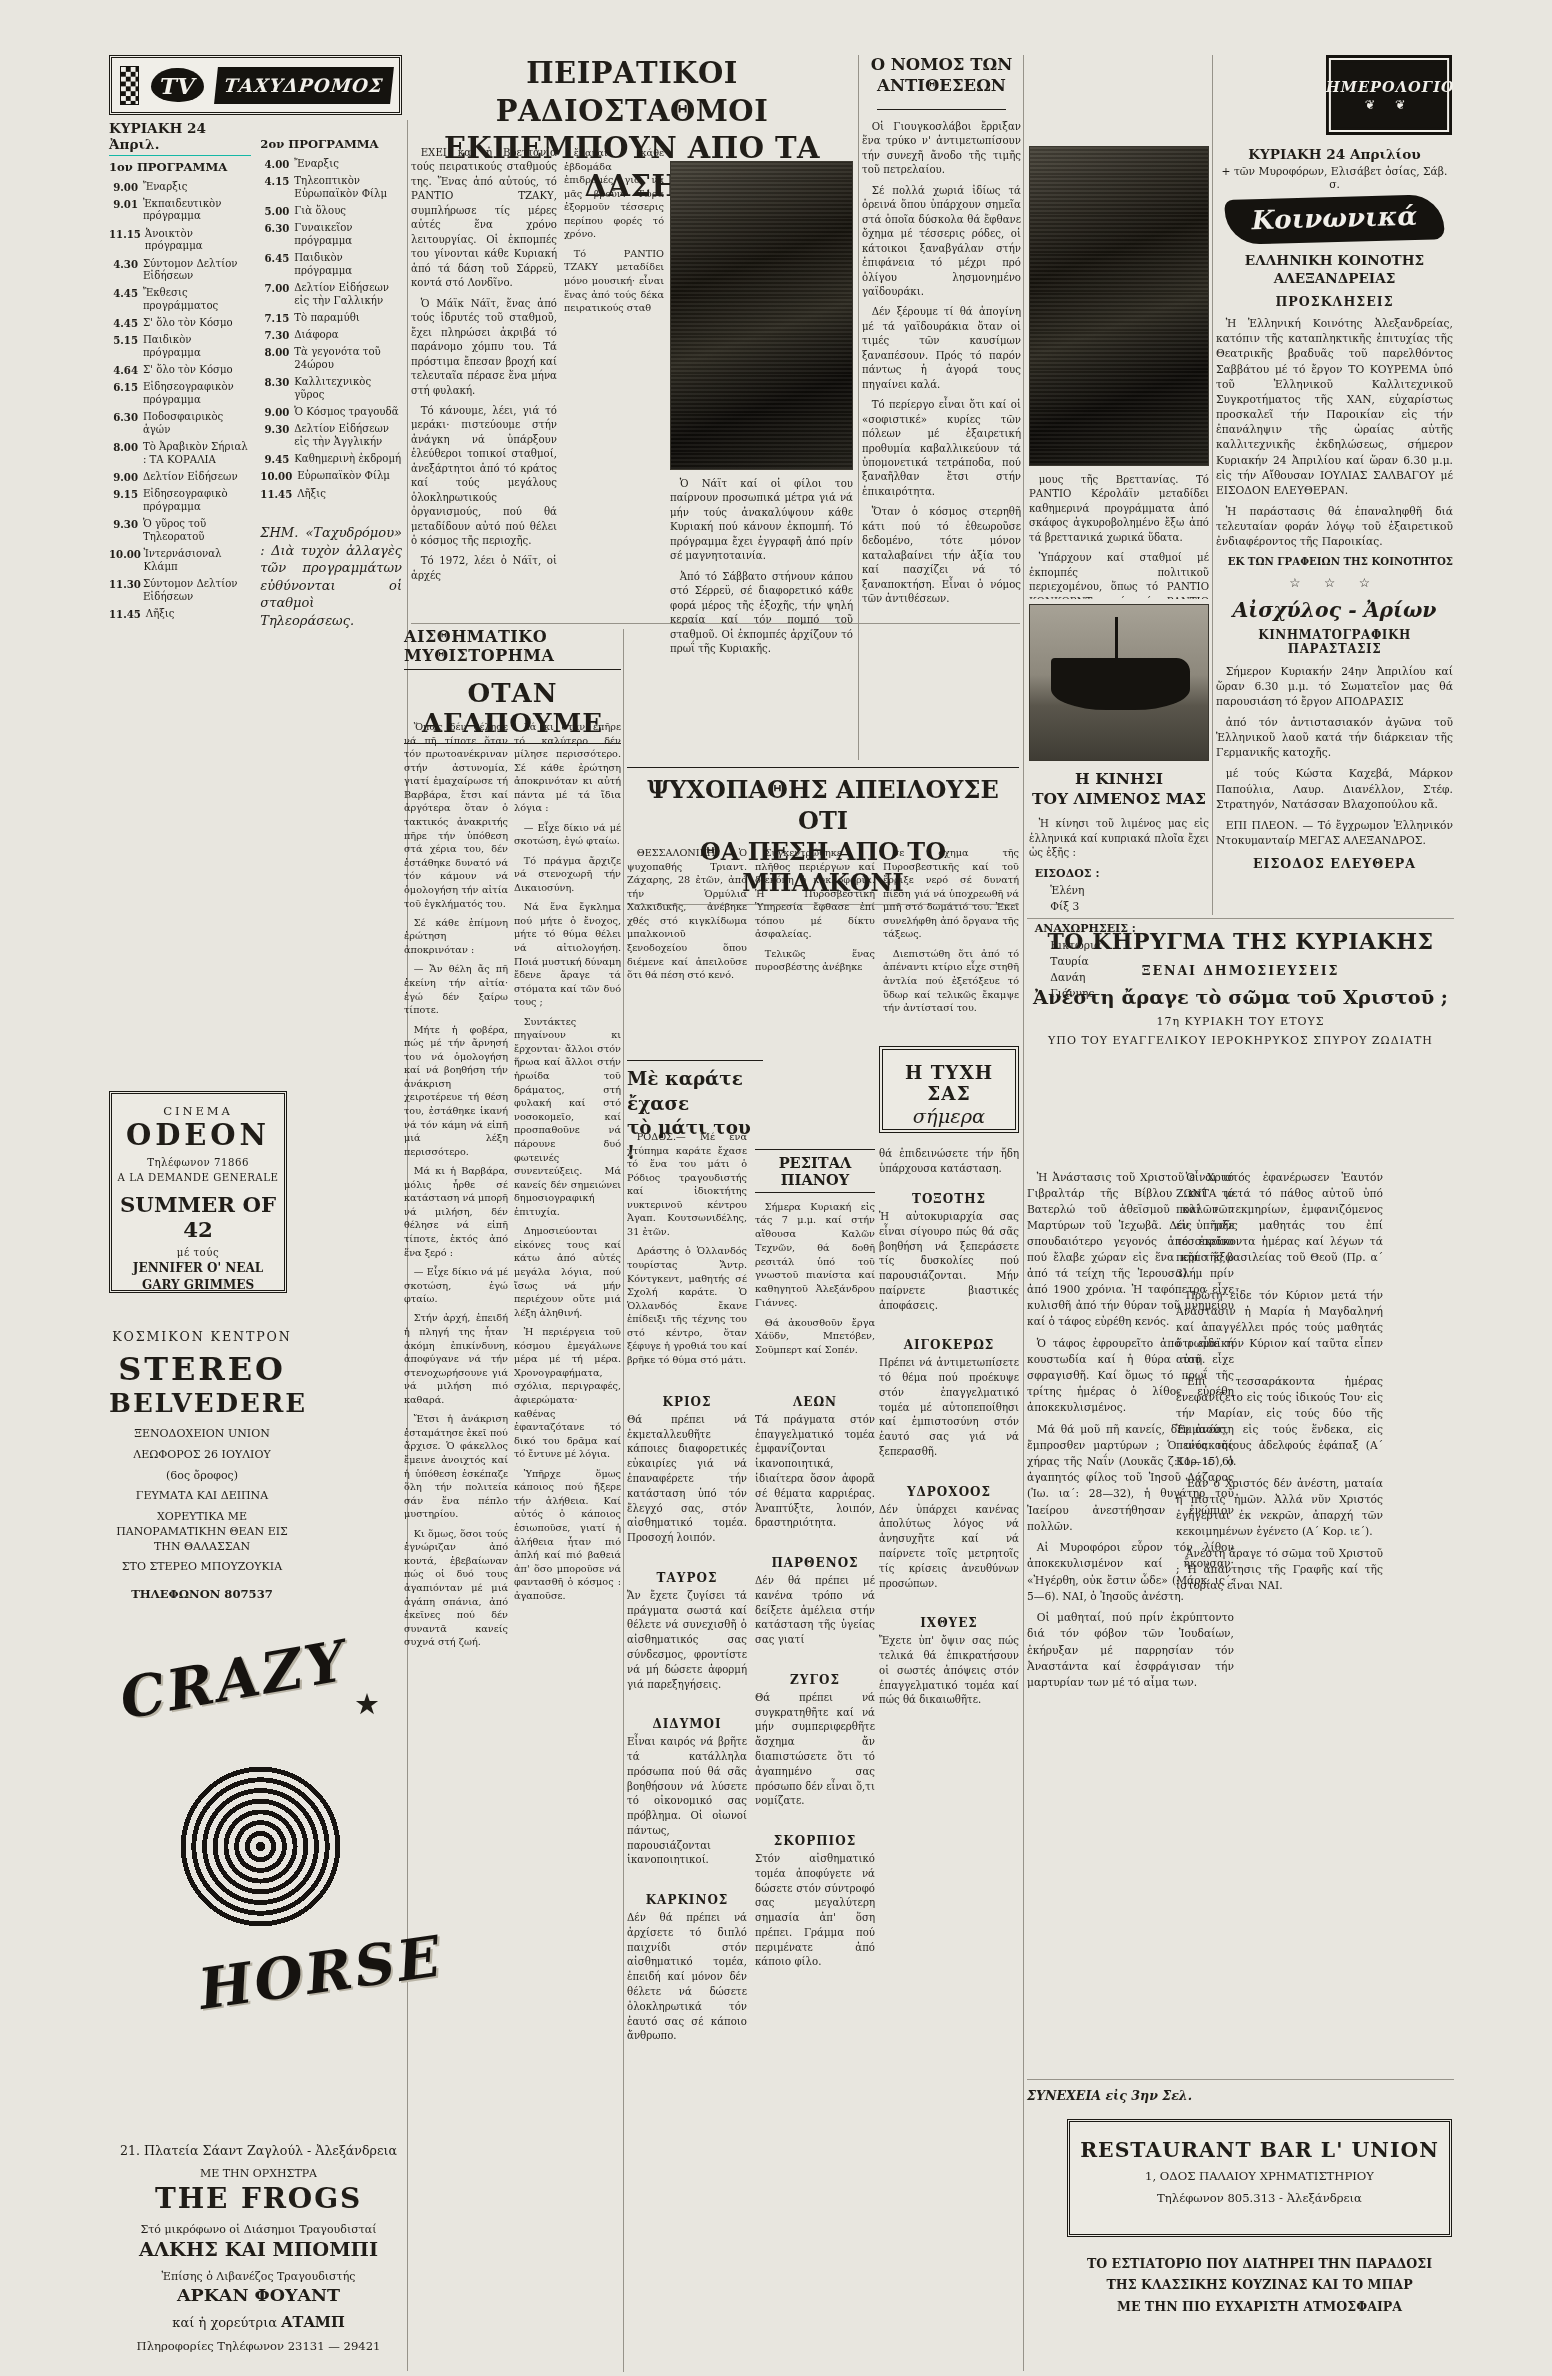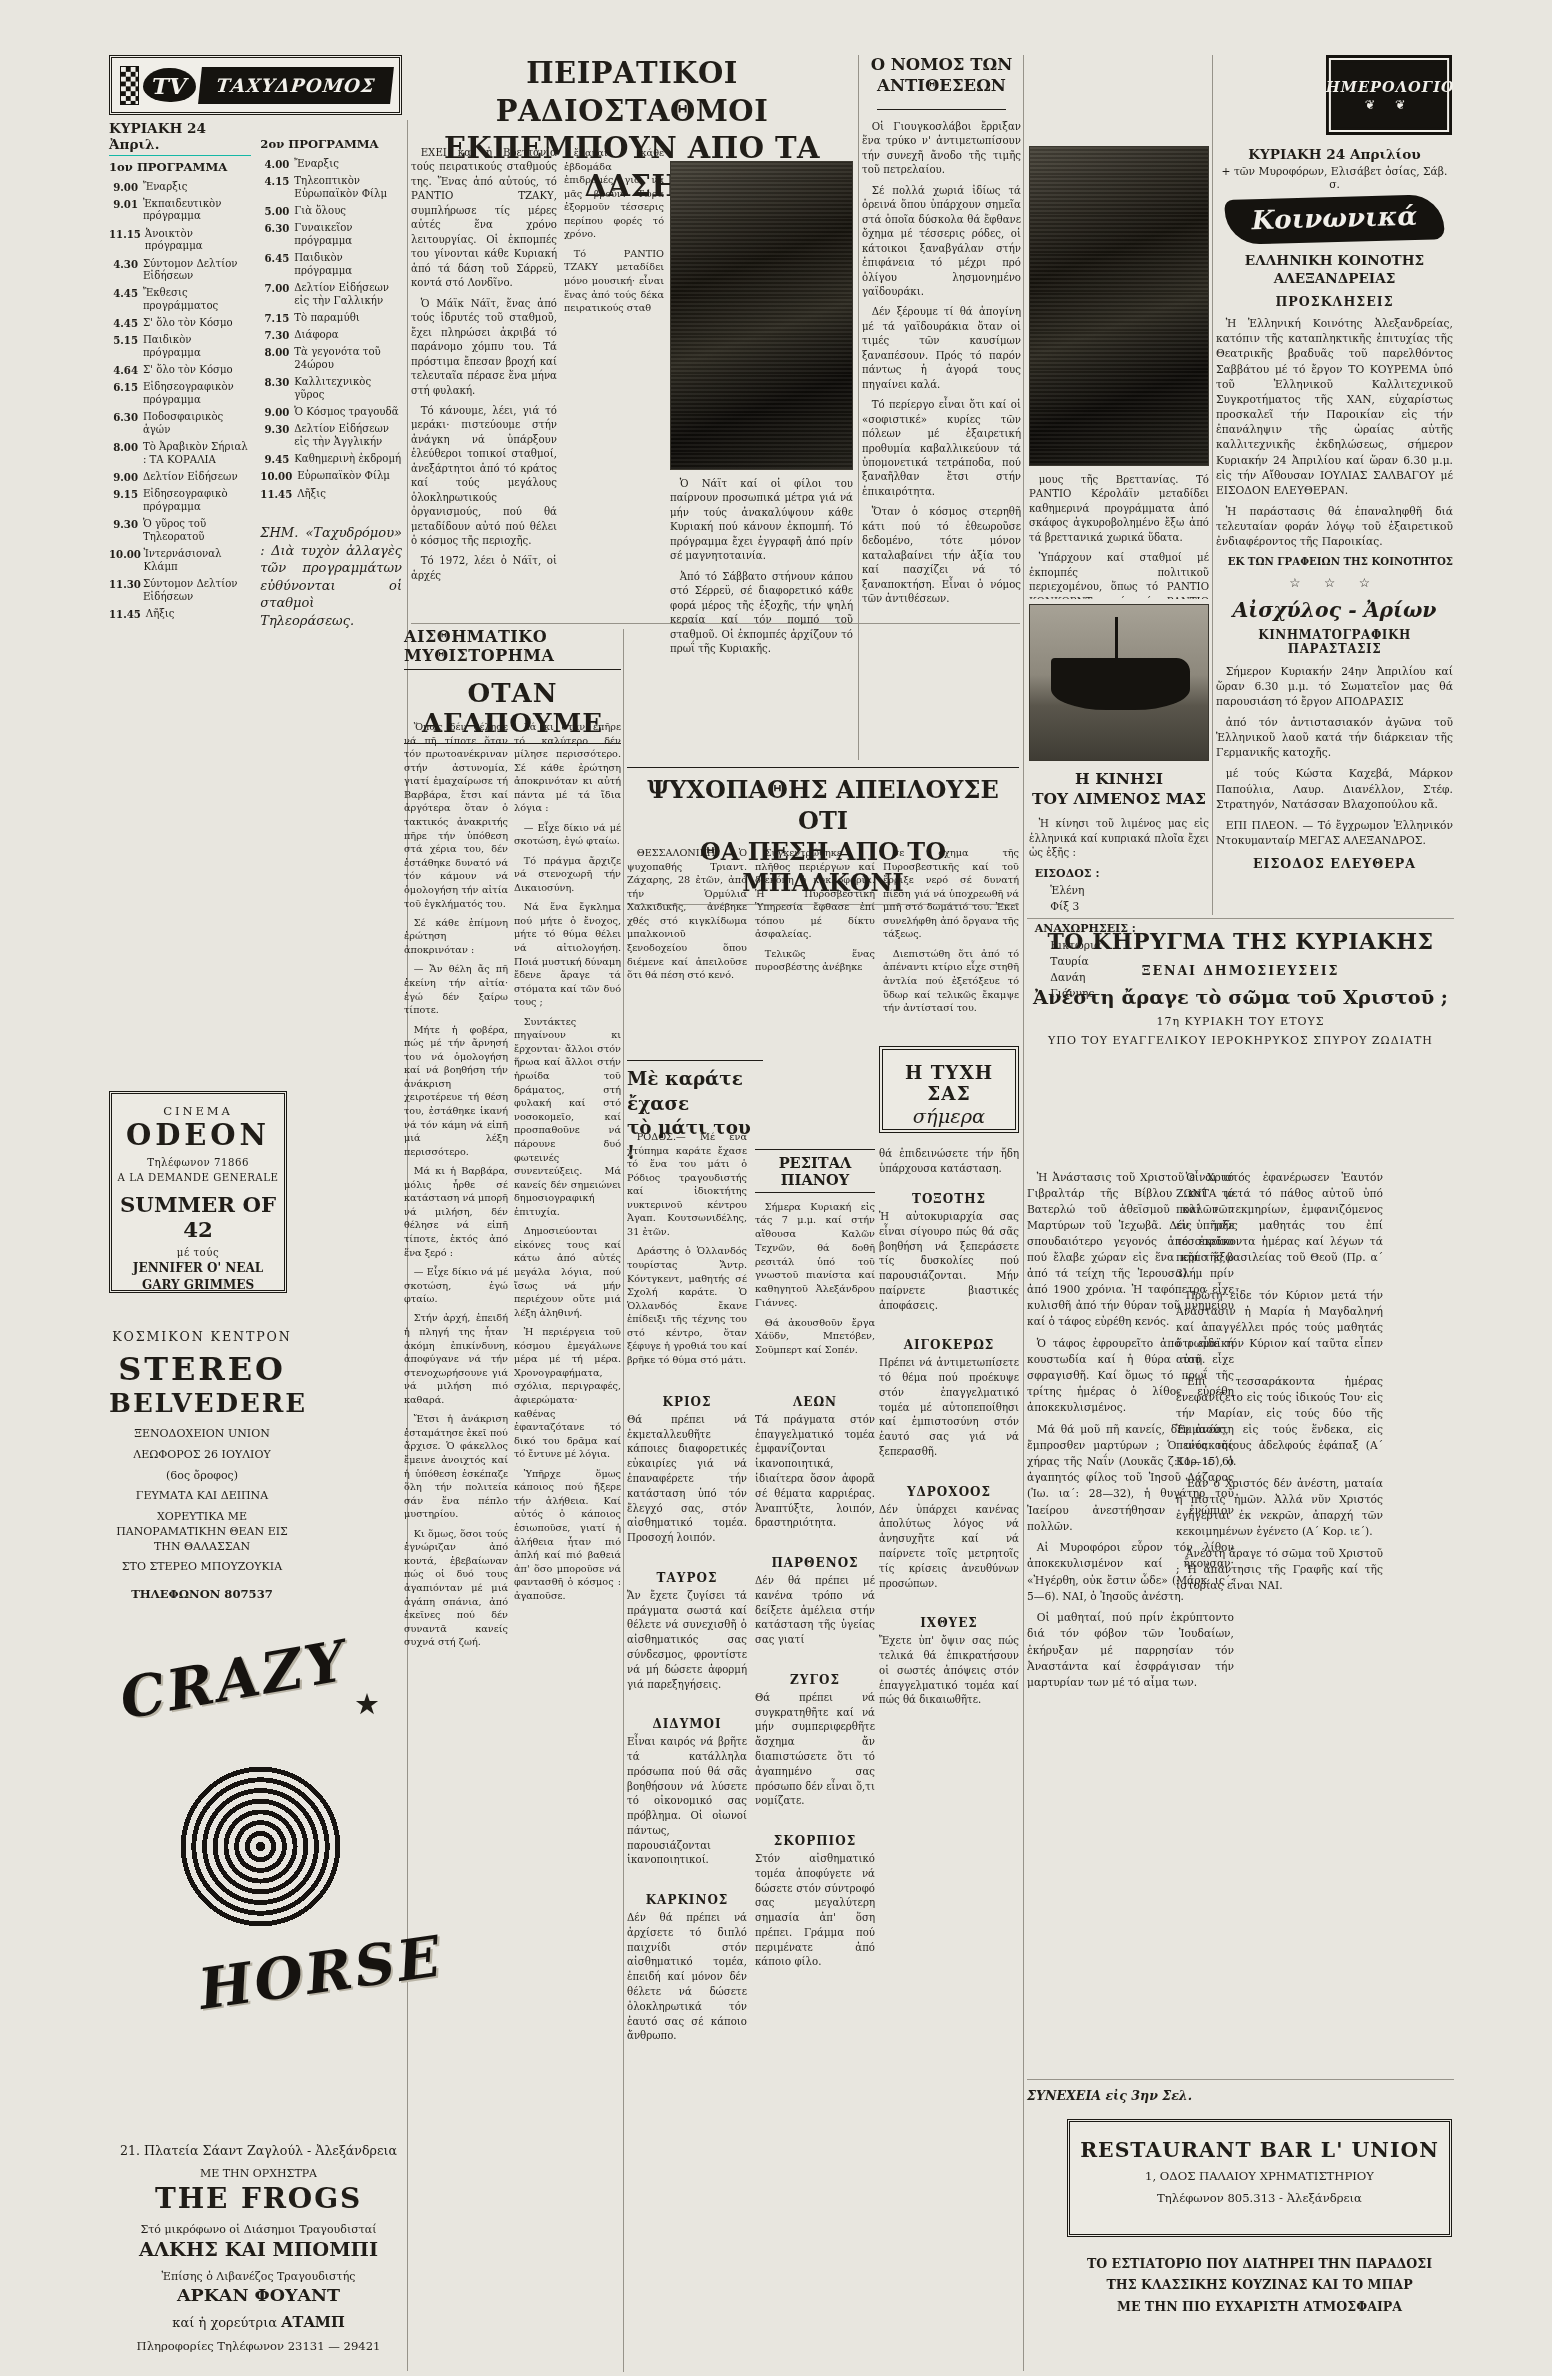--- a/index.html
+++ b/index.html
@@ -6,21 +6,21 @@
   *{margin:0;padding:0;box-sizing:border-box}
   body{background:#a8a49a;font-family:"DejaVu Serif",serif}
   .page{position:relative;width:1553px;height:2376px;margin:0 auto;background:#e8e6df;color:#201d18;overflow:hidden}
   .abs{position:absolute}
   .vr{position:absolute;width:1px;background:#97938a}
   .hr{position:absolute;height:1px;background:#97938a}
   p.para{font-size:10.2px;line-height:1.42;text-align:justify;margin-bottom:5.8px;text-indent:9.7px;hyphens:auto}
   .small p.para{font-size:9.7px;line-height:1.4}
 
   
-  .tvbox{border:3.9px double #1b1914;background:#f0eee8;display:flex;align-items:center;gap:4px;padding:4.9px 7.8px}
+  .tvbox{border:3.9px double #1b1914;background:#f0eee8;display:flex;align-items:center;gap:12px;padding:4.9px 7.8px}
   .tv-checker{width:19.4px;height:39px;background:repeating-conic-gradient(#15130f 0% 25%,#f0eee8 0% 50%) 0 0/9.7px 9.7px;border:1px solid #15130f}
   .tv-badge{background:#15130f;color:#f2f0ea;font-weight:bold;font-style:italic;font-size:23px;padding:3.9px 8.7px;border-radius:50% 50% 48% 52%/55% 55% 45% 45%}
   .tv-title{flex:1;background:#15130f;color:#f2f0ea;font-weight:bold;font-style:italic;font-size:18.4px;text-align:center;padding:7.8px 3.9px;letter-spacing:1px;transform:skewX(-6deg)}
   .tv-day{font-weight:bold;font-size:13.6px;border-bottom:1px solid #14b8a6;padding-bottom:2.9px;margin-bottom:3.9px}
   .prog-title{font-weight:bold;font-size:11.6px;margin:3.9px 0 6.8px 0}
   .prog-item{display:flex;gap:4.9px;font-size:10.2px;line-height:1.25;margin-bottom:4.4px}
   .prog-time{min-width:29px;text-align:right;font-weight:bold}
   .tv-note{font-size:13px;font-style:italic;line-height:1.35;margin-top:24px;text-align:justify}
 
   

